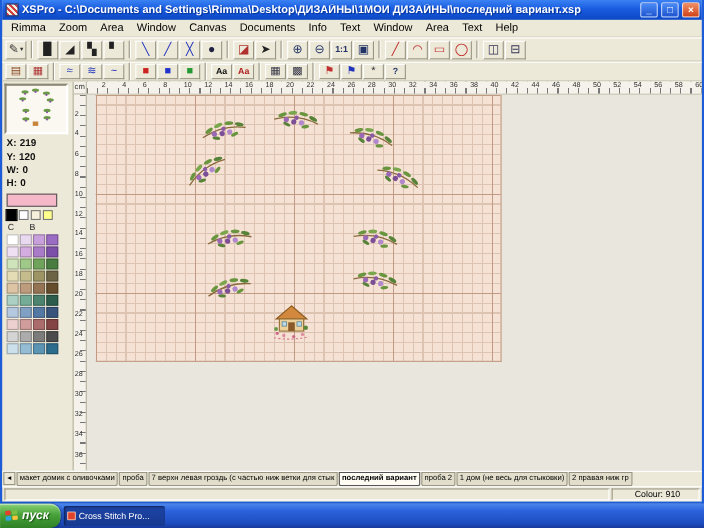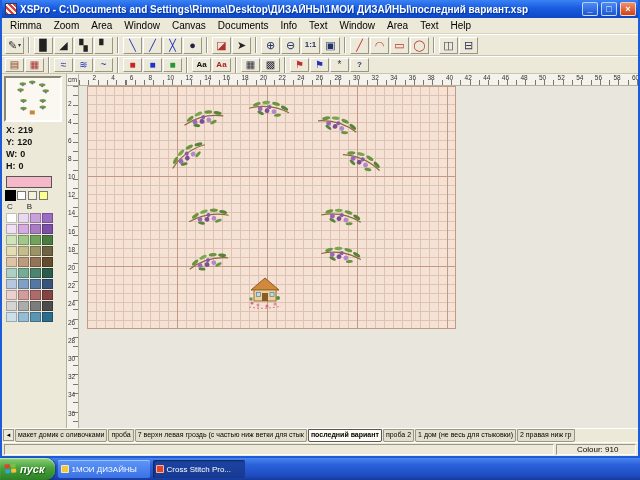--- a/index.html
+++ b/index.html
@@ -504,22 +504,18 @@
   <div class="taskbar">
     <div class="start-btn">
       <span class="win-flag">
           <i style="background: rgb(227, 62, 46);"></i>
           <i style="background: rgb(123, 192, 67);"></i>
           <i style="background: rgb(42, 167, 224);"></i>
           <i style="background: rgb(246, 194, 58);"></i>
         </span>
       <span>пуск</span>
     </div>
-    <div class="task-btn">
-        <span class="task-icon" style="background: rgb(240, 200, 58);"></span>
-        <span>1МОИ ДИЗАЙНЫ</span>
-      </div>
       <div class="task-btn pressed">
         <span class="task-icon" style="background: rgb(224, 68, 40);"></span>
         <span>Cross Stitch Pro...</span>
       </div>
   </div>
 </div>
 
 </body></html>

